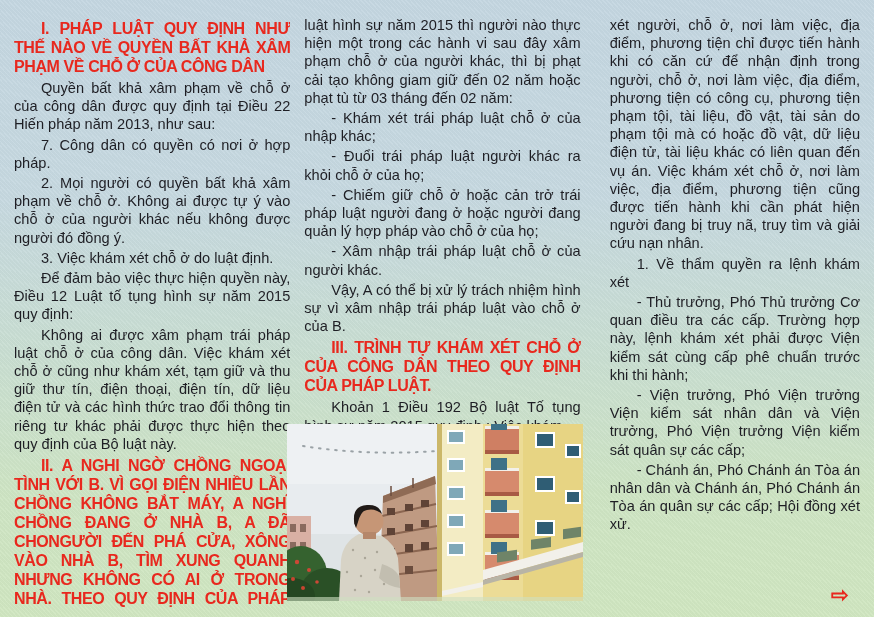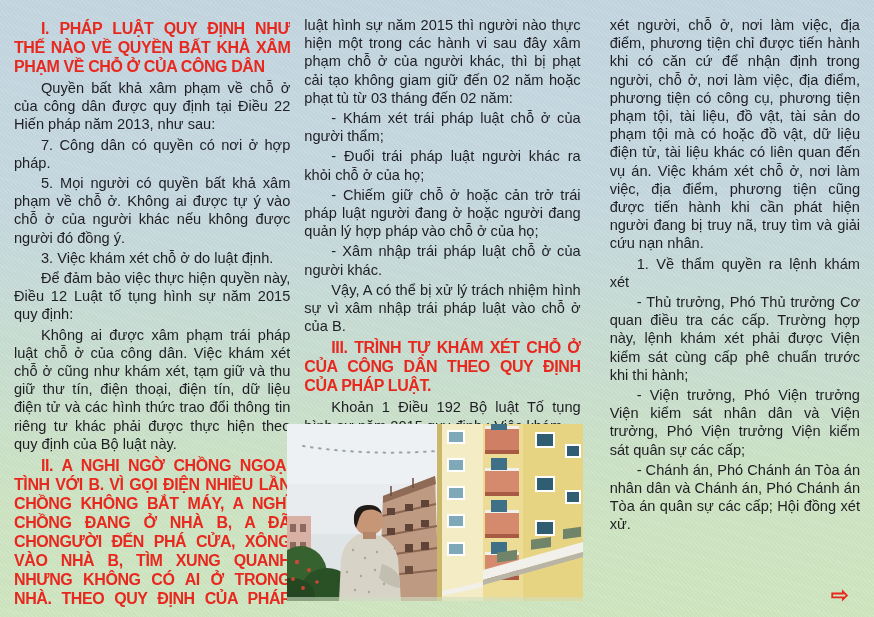--- a/index.html
+++ b/index.html
@@ -60,31 +60,31 @@
 </style>
 </head>
 <body>
 
 <div class="page">
 
   <div class="col col-1">
     <p class="red-head">I. PHÁP LUẬT QUY ĐỊNH NHƯ THẾ NÀO VỀ QUYỀN BẤT KHẢ XÂM PHẠM VỀ CHỖ Ở CỦA CÔNG DÂN</p>
     <p class="body">Quyền bất khả xâm phạm về chỗ ở của công dân được quy định tại Điều 22 Hiến pháp năm 2013, như sau:</p>
     <p class="body">7. Công dân có quyền có nơi ở hợp pháp.</p>
-    <p class="body">5. Mọi người có quyền bất khả xâm phạm về chỗ ở. Không ai được tự ý vào chỗ ở của người khác nếu không được người đó đồng ý.</p>
+    <p class="body">2. Mọi người có quyền bất khả xâm phạm về chỗ ở. Không ai được tự ý vào chỗ ở của người khác nếu không được người đó đồng ý.</p>
     <p class="body">3. Việc khám xét chỗ ở do luật định.</p>
     <p class="body">Để đảm bảo việc thực hiện quyền này, Điều 12 Luật tố tụng hình sự năm 2015 quy định:</p>
     <p class="body">Không ai được xâm phạm trái pháp luật chỗ ở của công dân. Việc khám xét chỗ ở cũng như khám xét, tạm giữ và thu giữ thư tín, điện thoại, điện tín, dữ liệu điện tử và các hình thức trao đổi thông tin riêng tư khác phải được thực hiện theo quy định của Bộ luật này.</p>
     <p class="red-head">II.  A NGHI NGỜ CHỒNG NGOẠI TÌNH VỚI B. VÌ GỌI ĐIỆN NHIỀU LẦN CHỒNG KHÔNG BẮT MÁY, A NGHĨ CHỒNG ĐANG Ở NHÀ B, A ĐÃ CHONGƯỜI ĐẾN PHÁ CỬA, XÔNG VÀO NHÀ B, TÌM XUNG QUANH NHƯNG KHÔNG CÓ AI Ở TRONG NHÀ. THEO QUY ĐỊNH CỦA PHÁP LUẬT THÌ A CÓ THỂ BỊ XỬ LÝ TRÁCH NHIỆM HÌNH SỰ VÌ XÂM NHẬP TRÁI PHÁP LUẬT VÀO CHỖ Ở CỦA B KHÔNG?</p>
 
   </div>
 
   <div class="col col-2">
     <p class="body noindent">luật hình sự năm 2015 thì người nào thực hiện một trong các hành vi sau đây xâm phạm chỗ ở của người khác, thì bị phạt cải tạo không giam giữ đến 02 năm hoặc phạt tù từ 03 tháng đến 02 năm:</p>
-    <p class="body">- Khám xét trái pháp luật chỗ ở của người thẩm;</p>
+    <p class="body">- Khám xét trái pháp luật chỗ ở của nhập khác;</p>
     <p class="body">- Đuổi trái pháp luật người khác ra khỏi chỗ ở của họ;</p>
     <p class="body">- Chiếm giữ chỗ ở hoặc cản trở trái pháp luật người đang ở hoặc người đang quản lý hợp pháp vào chỗ ở của họ;</p>
     <p class="body">- Xâm nhập trái pháp luật chỗ ở của người khác.</p>
     <p class="body">Vậy, A có thể bị xử lý trách nhiệm hình sự vì xâm nhập trái pháp luật vào chỗ ở của B.</p>
     <p class="red-head">III. TRÌNH TỰ KHÁM XÉT CHỖ Ở CỦA CÔNG DÂN THEO QUY ĐỊNH CỦA PHÁP LUẬT.</p>
     <p class="body">Khoản 1 Điều 192 Bộ luật Tố tụng hình sự năm 2015 quy định : Việc khám</p>
   </div>
 
   <div class="col col-3">
     <p class="body noindent">xét người, chỗ ở, nơi làm việc, địa điểm, phương tiện chỉ được tiến hành khi có căn cứ để nhận định trong người, chỗ ở, nơi làm việc, địa điểm, phương tiện có công cụ, phương tiện phạm tội, tài liệu, đồ vật, tài sản do phạm tội mà có hoặc đồ vật, dữ liệu điện tử, tài liệu khác có liên quan đến vụ án. Việc khám xét chỗ ở, nơi làm việc, địa điểm, phương tiện cũng được tiến hành khi cần phát hiện người đang bị truy nã, truy tìm và giải cứu nạn nhân.</p>

